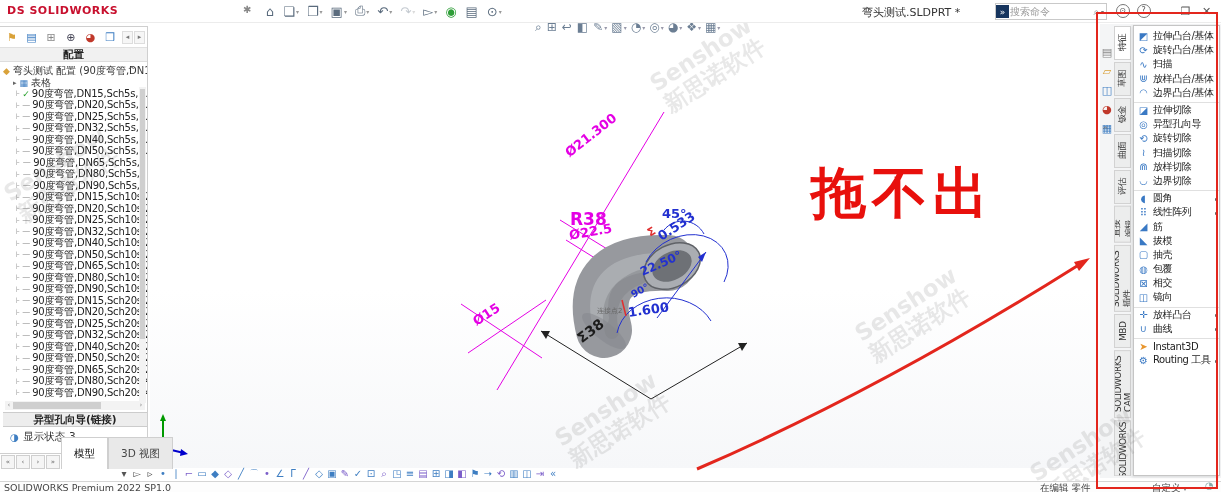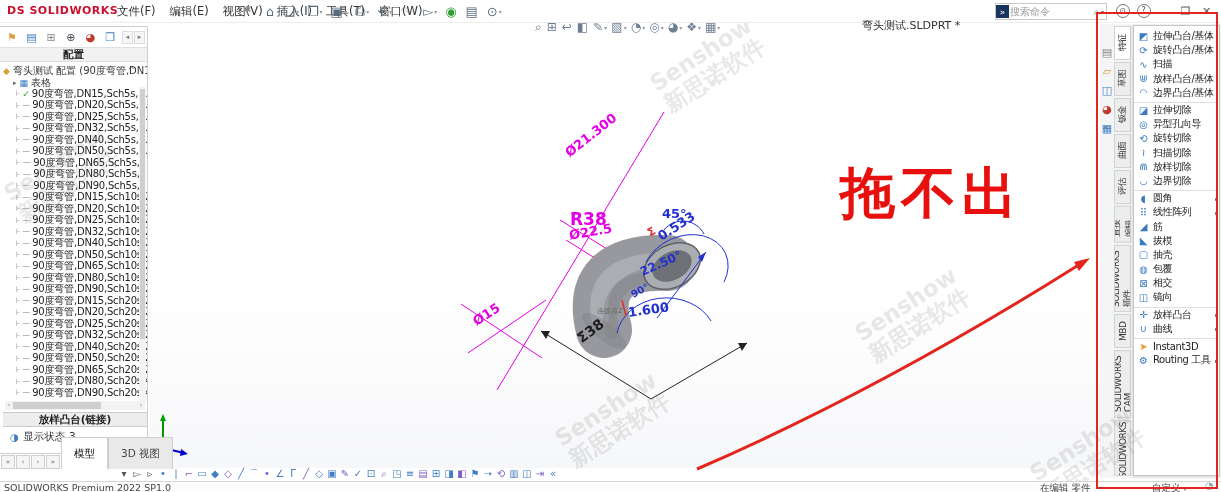--- a/index.html
+++ b/index.html
@@ -10,21 +10,21 @@
   .titlebar{left:0;top:0;width:1221px;height:22px;background:#fff;border-bottom:1px solid #ececec;z-index:20}
   .logo{position:absolute;left:7px;top:4px;color:#c8102e;font-weight:bold;font-size:11px;letter-spacing:.5px}
   .menus{position:absolute;left:110px;top:0;height:22px;display:flex;align-items:center}
   .menu-item{padding:0 7px;font-size:11.5px;color:#333}
   .pin-icon{position:absolute;left:243px;top:4px;color:#888;font-size:10px}
   .quickbar{position:absolute;left:262px;top:0;height:22px;display:flex;align-items:center}
   .qb{display:flex;align-items:center;padding:0 4px;color:#5a6b7d;font-size:13px}
   .qb .dd{font-size:6px;color:#999;margin-left:1px}
   .qb.dis{opacity:.35}
   .qb.grn{color:#2f9e38}
-  .doc-title{position:absolute;left:862px;top:18px;font-size:11px;color:#333}
+  .doc-title{position:absolute;left:862px;top:5px;font-size:11px;color:#333}
   .searchbox{position:absolute;left:995px;top:3px;width:110px;height:15px;border:1px solid #c9c9c9;display:flex;align-items:center;background:#fff}
   .sw-badge{width:13px;height:13px;background:#17355e;color:#fff;font-size:9px;display:flex;align-items:center;justify-content:center}
   .searchbox input{border:none;outline:none;flex:1;width:60px;font-size:10px;color:#333;padding-left:1px;font-family:inherit}
   .searchbox input::placeholder{color:#999}
   .searchbox .mag{color:#777;font-size:10px}
   .searchbox .dd{color:#777;font-size:6px;padding:0 2px}
   .winctl{position:absolute;left:1112px;top:0;height:22px;display:flex;align-items:center}
   .wc{width:21px;height:22px;display:flex;align-items:center;justify-content:center;font-size:11px;color:#555}
   .wc.circ span{border:1px solid #777;border-radius:50%;width:12px;height:12px;font-size:8px;line-height:12px;text-align:center;display:block}
   
@@ -71,21 +71,21 @@
   .canvas{left:150px;top:22px;width:950px;height:446px;background:linear-gradient(#ffffff 60%,#f6f7f9);z-index:1}
   .headsup{left:535px;top:20px;display:flex;gap:4px;align-items:center;z-index:9}
   .hu{display:flex;align-items:center;color:#6b7e93;font-size:12px}
   .hu .dd{font-size:6px;color:#99a;margin-left:1px}
   .wm{position:absolute;z-index:18;transform:rotate(-33deg);color:rgba(110,110,110,.16);font-size:23px;font-weight:bold;text-align:center;line-height:25px;pointer-events:none;white-space:nowrap}
   .w1{left:4px;top:150px}.w2{left:650px;top:40px}.w3{left:855px;top:290px}.w4{left:555px;top:395px}.w5{left:1030px;top:430px}
   .scene{left:0;top:0;z-index:3;pointer-events:none}
   .dim{position:absolute;font-weight:bold;z-index:6;white-space:nowrap;transform-origin:left top}
   .mag{color:#e400e4}.blu{color:#2230d0}.blk{color:#1c1c1c}.gry{color:#666;font-weight:normal}.red{color:#e03030}
   .dim-mid{z-index:2}
-  .dragtext{left:840px;top:160px;font-size:55px;font-weight:800;color:#e8100c;letter-spacing:6px;z-index:40;line-height:1.2}
+  .dragtext{left:811px;top:160px;font-size:55px;font-weight:800;color:#e8100c;letter-spacing:6px;z-index:40;line-height:1.2}
   .redrect{left:1096px;top:12px;width:118px;height:473px;border:2px solid #e3261d;z-index:45;pointer-events:none}
   .arrowsvg{left:0;top:0;z-index:44;pointer-events:none}
   
   .rightpanel{left:1100px;top:24px;width:121px;height:454px;z-index:10;background:#f4f5f6}
   .side-icons{position:absolute;left:0;top:22px;width:14px;display:flex;flex-direction:column;gap:6px;align-items:center}
   .si{font-size:11px}
   .si-coll{position:absolute;left:2px;top:102px;color:#777;font-size:8px}
   .tabstrip{position:absolute;left:14px;top:2px;width:19px;height:450px;display:flex;flex-direction:column;gap:2px;overflow:hidden}
   .vtab{flex:0 1 auto;min-height:22px;overflow:hidden;writing-mode:vertical-rl;text-orientation:sideways;transform:rotate(180deg);
         background:#eceded;border:1px solid #d2d2d2;color:#333;font-size:9px;letter-spacing:-.5px;
@@ -97,28 +97,20 @@
   .cmd .cl{font-size:10px;color:#222;letter-spacing:-.4px}
   .cmd .fly{margin-left:auto;font-size:6px;color:#666;padding-right:1px}
   .cmd.sep{border-top:1px solid #e0e0e0;margin-top:2px}
   .cmd.org .cg{color:#e8962e}
 </style>
 </head>
 <body>
 
 <div class="abs titlebar">
   <span class="logo">DS SOLIDWORKS</span>
-  <div class="menus">
-    <span class="menu-item">文件(F)</span>
-      <span class="menu-item">编辑(E)</span>
-      <span class="menu-item">视图(V)</span>
-      <span class="menu-item">插入(I)</span>
-      <span class="menu-item">工具(T)</span>
-      <span class="menu-item">窗口(W)</span>
-  </div>
   <span class="pin-icon">✱</span>
   <div class="quickbar">
     <span class="qb">
         <span>⌂</span>
         <span class="dd"></span>
       </span>
       <span class="qb">
         <span>❏</span>
         <span class="dd">▾</span>
       </span>
@@ -472,21 +464,21 @@
       <div class="t-cfg">
         <span class="cfg-ic">⊦</span>
         <span class="mark">—</span>
         <span class="lbl">90度弯管,DN90,Sch20s,4</span>
       </div>
     <div class="hscroll">
       <span class="ar">‹</span>
       <span class="hthumb"></span>
       <span class="ar" style="margin-left:auto">›</span>
     </div>
-    <div class="ds-header">放样凸台(链接)</div>
+    <div class="ds-header">异型孔向导(链接)</div>
     <div class="ds-item">
       <span class="c-blue">◑</span>
       <span>显示状态-3</span>
     </div>
   </div>
   <div class="vscroll">
       <div class="vthumb"></div>
     </div>
 </div>
 

